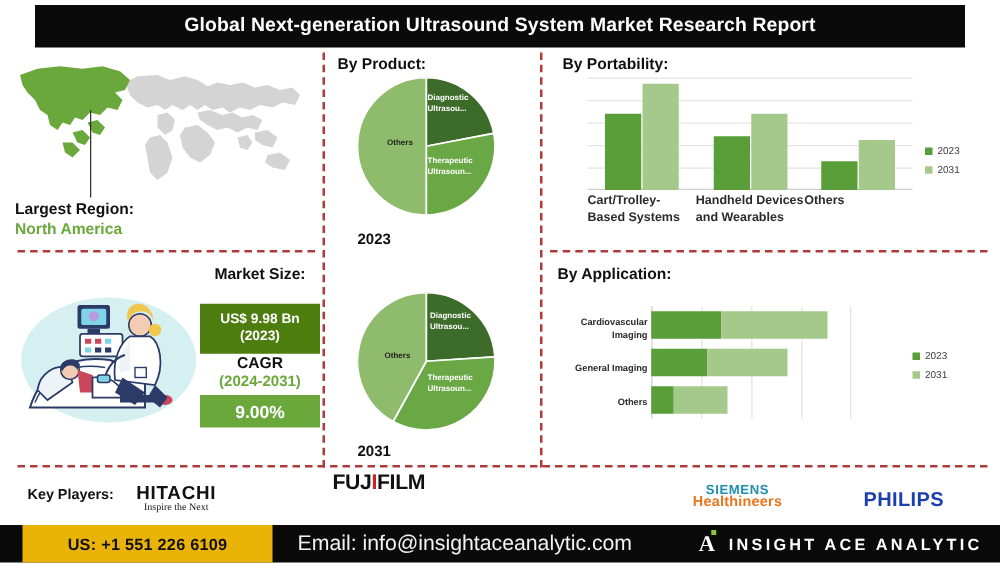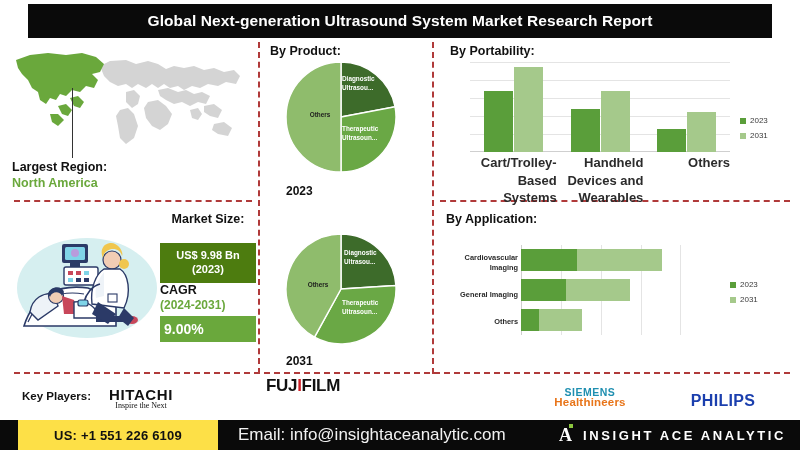--- a/index.html
+++ b/index.html
@@ -43,21 +43,21 @@
   .illo { position: absolute; left: 12px; top: 222px; width: 150px; height: 130px; }
   .illo svg { width:100%; height:100%; display:block; }
 
   
   .ms-block { position: absolute; left: 160px; top: 212px; width: 96px; text-align:center; }
   .ms-title { font-size: 12.5px; font-weight: bold; color:#111; }
   .badge {
     background:#4d7c0f; color:#ffffff; font-weight:bold; font-size:11px;
     padding: 6px 4px; margin-top: 17px; line-height:1.25;
   }
-  .cagr-block { position:absolute; left:160px; top:283px; width:96px; }
+  .cagr-block { position:absolute; left:160px; top:283px; width:96px; text-align:center; }
   .cagr-title { font-size:12.5px; font-weight:bold; color:#111; }
   .cagr-range { font-size:12px; font-weight:bold; color:#6aa83c; margin-top:1px; }
   .cagr-badge {
     background:#6aa83c; color:#fff; font-weight:bold; font-size:14px;
     padding:5px 4px; margin-top:4px;
   }
 
   
   .sec-title { position:absolute; font-size:12.5px; font-weight:bold; color:#111; }
 
@@ -76,21 +76,21 @@
   .vbar-chart { position:absolute; left:470px; top:62px; width:260px; height:90px; }
   .vbar-grid { position:absolute; inset:0; }
   .vbar-grid i { position:absolute; left:0; right:0; height:1px; background:#e4e4e4; }
   .vbar-axis { position:absolute; left:0; right:0; bottom:0; height:1px; background:#cfcfcf; }
   .vbar-groups { position:absolute; inset:0; display:flex; }
   .vbar-group { flex:1; position:relative; display:flex; align-items:flex-end; justify-content:center; gap:1px; }
   .vbar { width:29px; }
   .vbar.y23 { background:#5a9e3a; }
   .vbar.y31 { background:#a5c98b; }
   .vbar-cats { position:absolute; left:470px; top:154px; width:260px; display:flex; }
-  .vbar-cat { flex:1; text-align:right; font-size:13px; font-weight:bold; color:#2b2b2b; line-height:1.35; }
+  .vbar-cat { flex:1; text-align:left; font-size:10px; font-weight:bold; color:#2b2b2b; line-height:1.35; }
 
   
   .hbar-chart { position:absolute; left:521px; top:245px; width:160px; height:90px; }
   .hbar-grid { position:absolute; inset:0; }
   .hbar-grid i { position:absolute; top:0; bottom:0; width:1px; background:#e4e4e4; }
   .hbar-axis { position:absolute; top:0; bottom:0; left:0; width:1px; background:#cfcfcf; }
   .hbar-rows { position:absolute; inset:0; display:flex; flex-direction:column; justify-content:space-around; }
   .hbar-row { height:22px; display:flex; align-items:center; }
   .hseg.y23 { height:22px; background:#5a9e3a; }
   .hseg.y31 { height:22px; background:#a5c98b; }
@@ -115,21 +115,21 @@
   .ge-mono { width:17px; height:17px; border-radius:50%; background:#3a6cb4;
              color:#fff; font-size:9px; font-style:italic; font-weight:bold;
              display:flex; align-items:center; justify-content:center; }
   .ge-txt { font-size:11px; color:#222; }
   .siemens-1 { font-size:10.5px; font-weight:bold; color:#1f8fb0; letter-spacing:.5px; }
   .siemens-2 { font-size:11.5px; font-weight:bold; color:#e8751a; letter-spacing:.2px; margin-top:-2px; }
   .philips { font-size:16px; font-weight:bold; color:#1b3fae; letter-spacing:.3px; }
 
   
   .footer { position:absolute; left:0; top:420px; width:800px; height:30px; background:#0a0a0a; }
-  .phone { position:absolute; left:18px; top:420px; width:200px; height:30px; background:#fde047;
+  .phone { position:absolute; left:18px; top:420px; width:200px; height:30px; background:#eab308;
            display:flex; align-items:center; justify-content:center;text-align:center; }
   .phone-txt { font-size:13px; font-weight:bold; color:#111; letter-spacing:.2px; }
   .email { position:absolute; left:238px; top:420px; height:30px; display:flex; align-items:center; }
   .email-txt { font-size:17px; color:#f2f2f2; }
   .brand { position:absolute; right:14px; top:420px; height:30px; display:flex; align-items:center; gap:9px; }
   .brand-mark { position:relative; width:15px; height:19px; }
   .brand-a { font-size:18px; font-weight:bold; color:#ffffff; line-height:1; font-family:"Liberation Serif", serif; }
   .brand-dot { position:absolute; top:-2px; right:1px; width:4px; height:4px; background:#8cc63f; }
   .brand-txt { font-size:13px; font-weight:bold; color:#ffffff; letter-spacing:2.6px; }
 </style>

